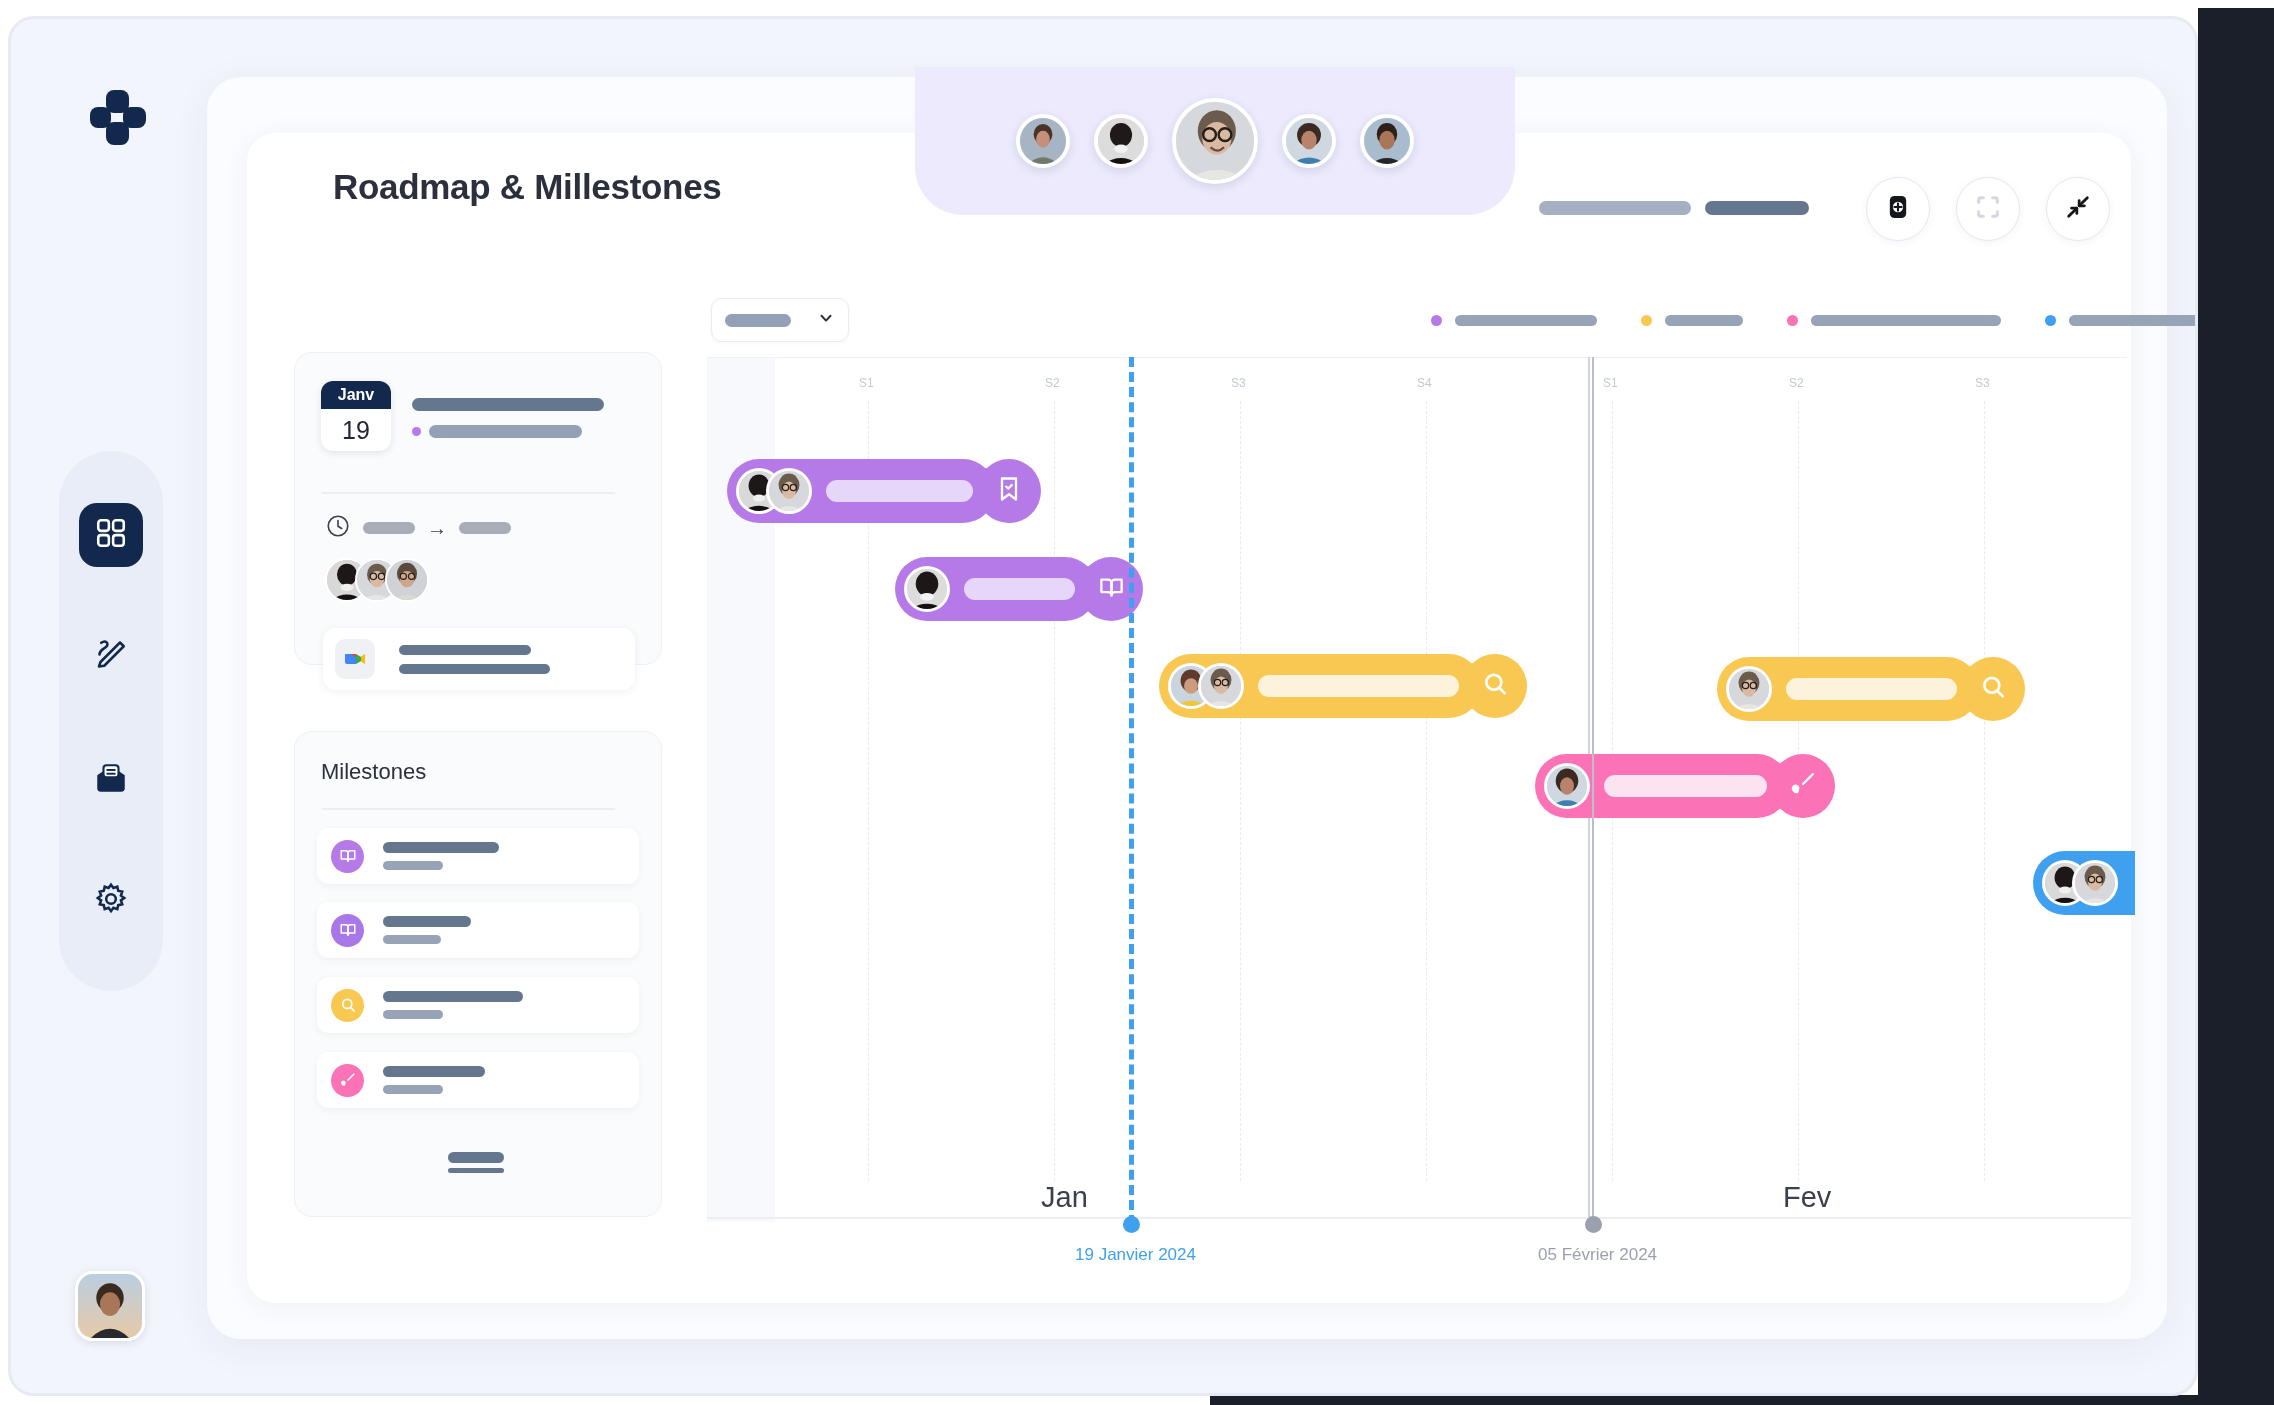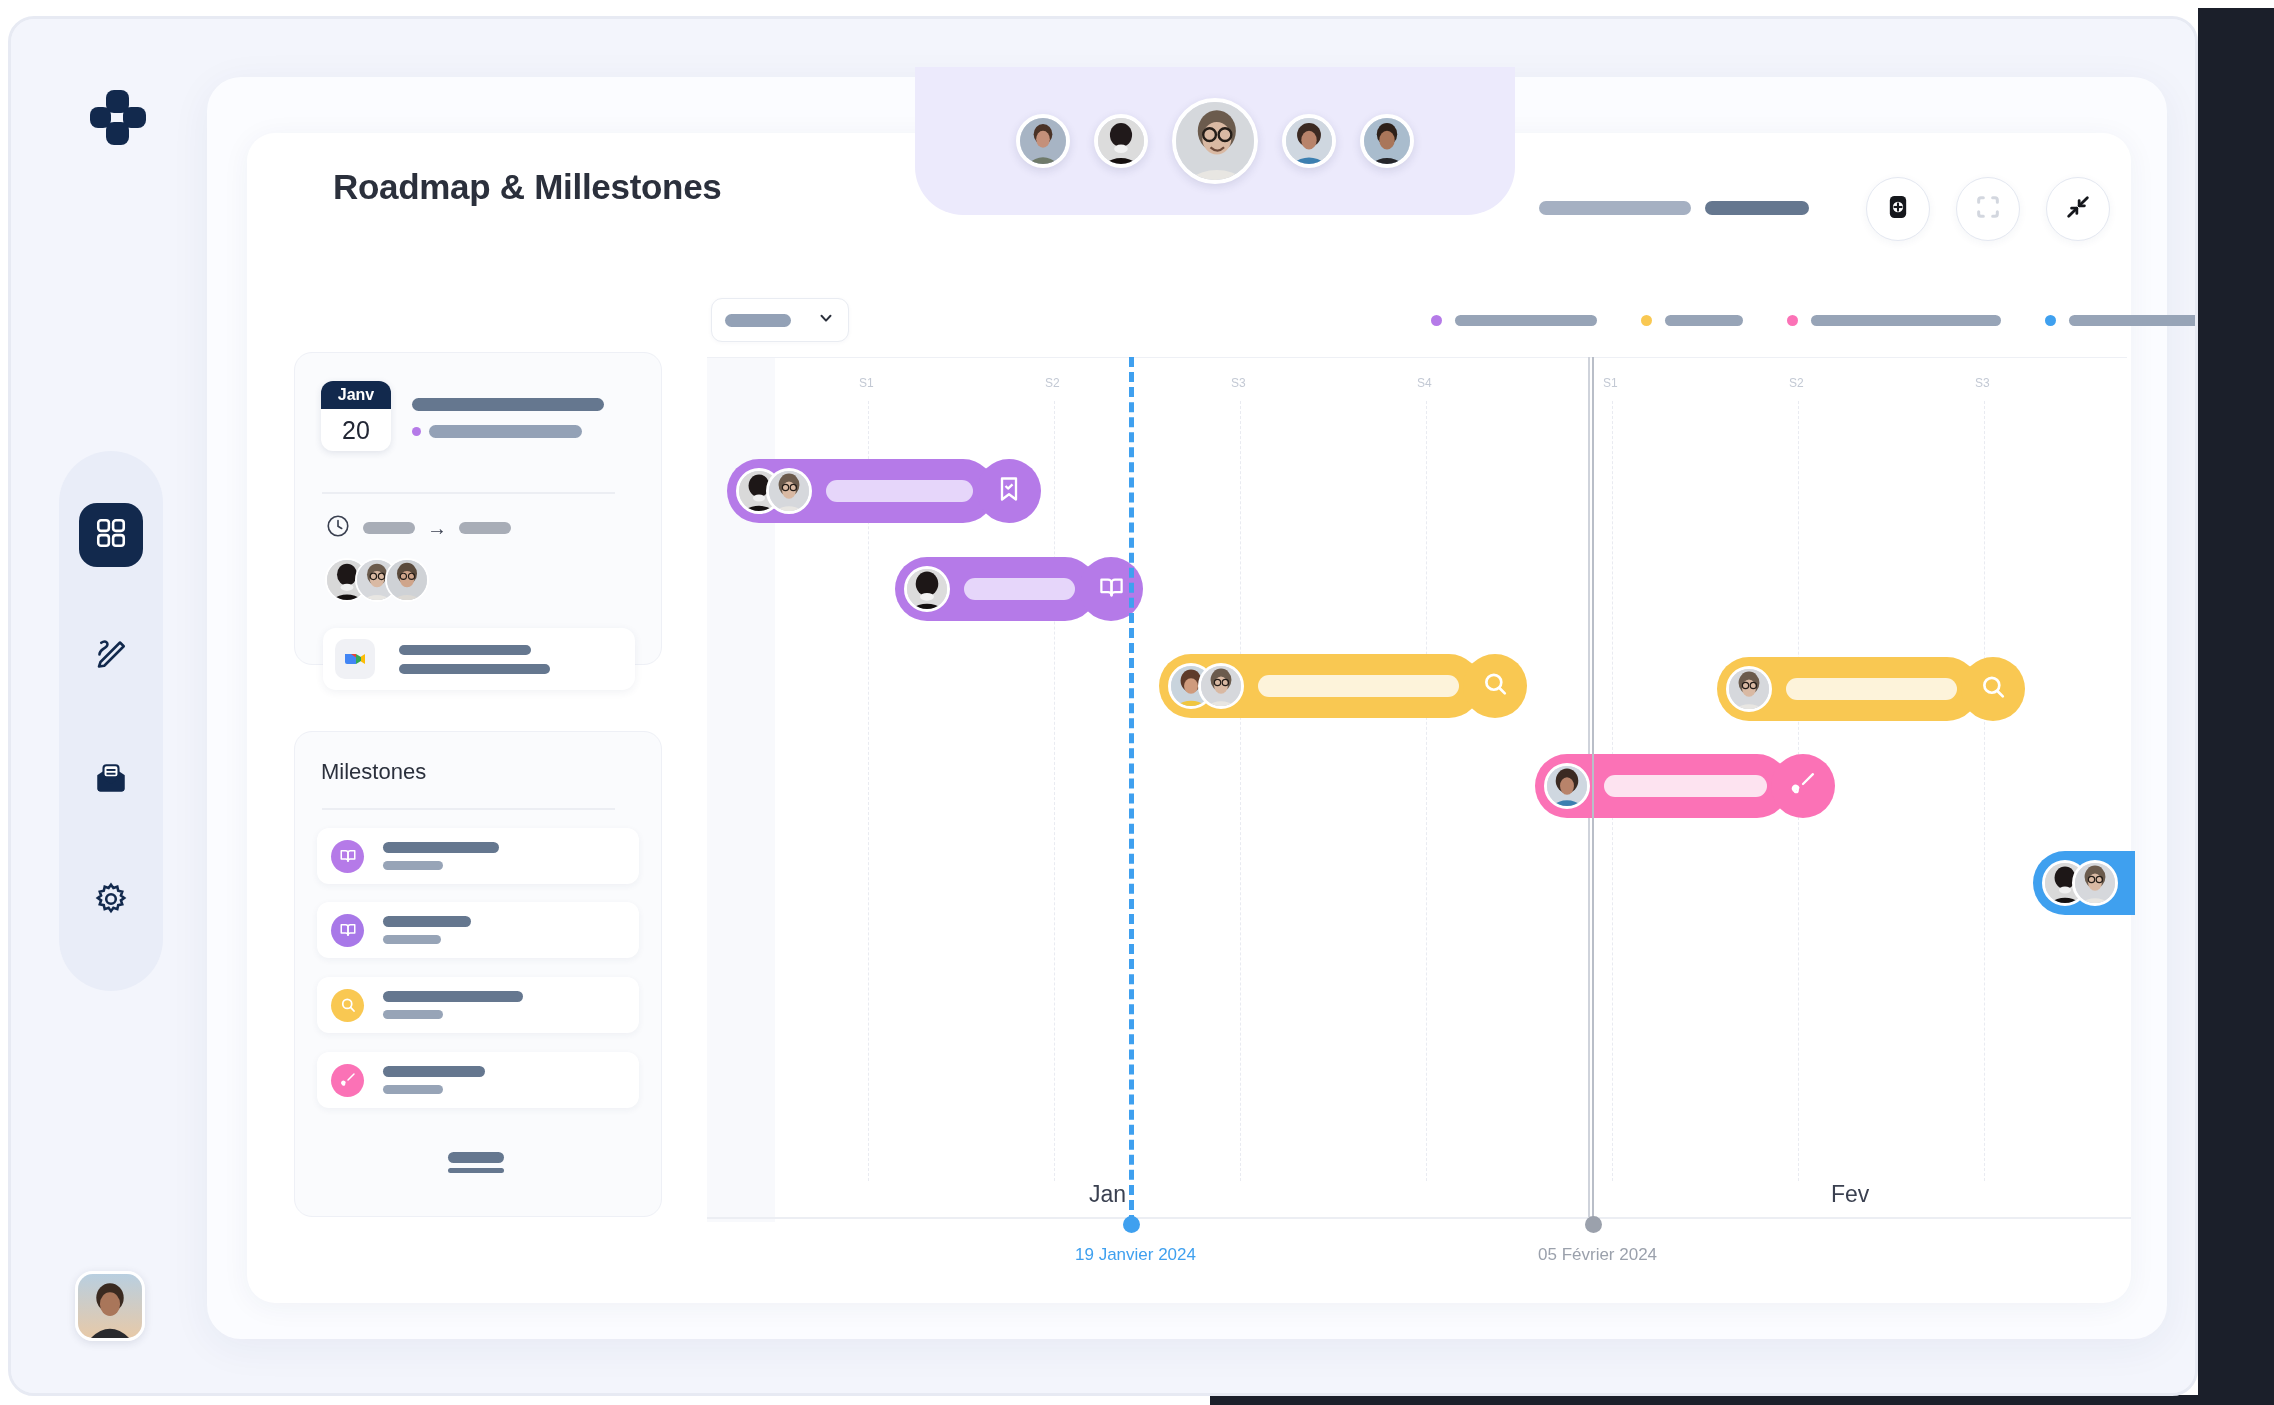--- a/index.html
+++ b/index.html
@@ -292,21 +292,21 @@
   }
   .grid-solid {
     position: absolute;
     top: 338px;
     width: 1.5px; height: 864px;
     background: #cfd3db;
   }
   .month-label {
     position: absolute;
     top: 1162px;
-    font-size: 23px; color: #3a4050; margin-left: 48px;
+    font-size: 29px; color: #3a4050;
   }
 
   .marker-line {
     position: absolute;
     top: 338px;
     width: 0; height: 868px;
     border-left: 5px dashed #3fa0ef;
   }
   .marker-dot {
     position:absolute;
@@ -510,21 +510,21 @@
             <path d="M13 6.5 V11 h4.5"></path>
           <path d="M4 20 L11 13"></path>
             <path d="M11 17.5 V13 H6.5"></path>
         </svg>
       </span>
     </div>
 
     <div class="card card-event">
       <div class="date-chip">
         <div class="date-chip-top">Janv</div>
-        <div class="date-chip-num">20</div>
+        <div class="date-chip-num">19</div>
       </div>
       <div class="bar ev-bar1"></div>
       <div class="ev-dot"></div>
       <div class="bar ev-bar2"></div>
       <div class="divider ev-div"></div>
 
       <div class="clock-row">
         <span>
           <svg width="26" height="26" viewBox="0 0 24 24" fill="none" stroke="#3a4050" stroke-width="1.5">
             <circle cx="12" cy="12" r="9"></circle>

